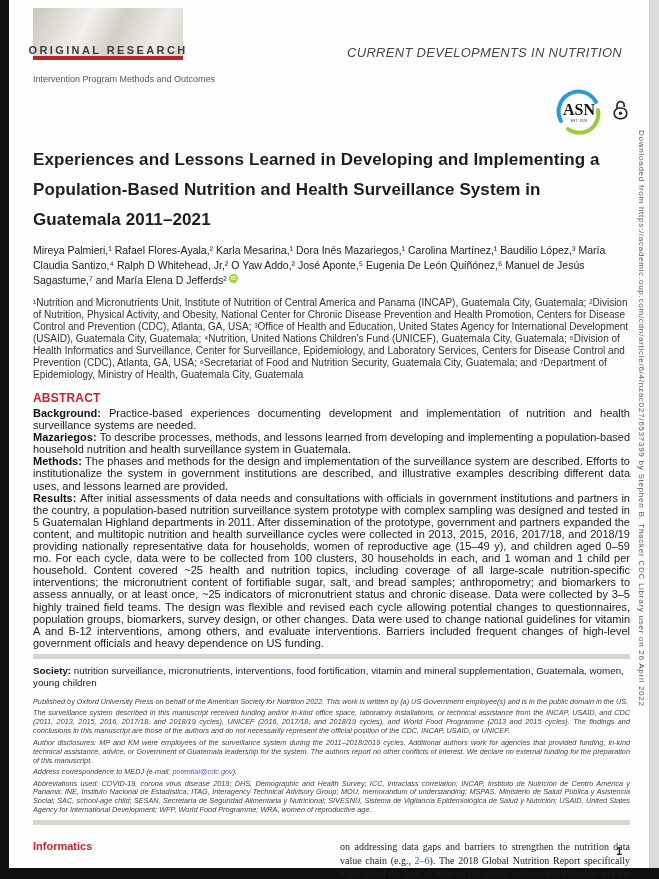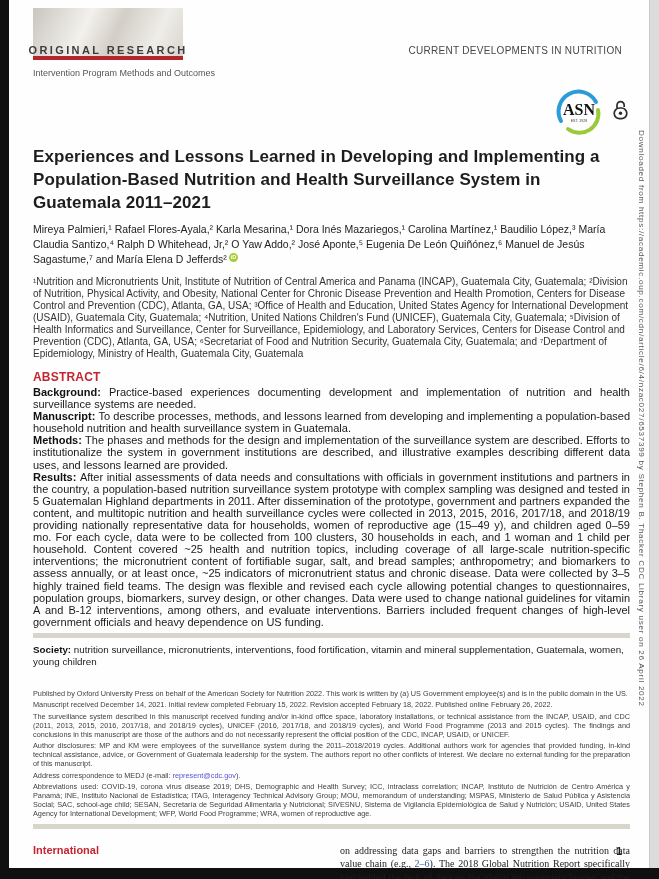--- a/index.html
+++ b/index.html
@@ -20,54 +20,54 @@
   .banner{
     position:absolute;left:24px;top:8px;width:150px;height:48px;
     background:linear-gradient(115deg,#c9c6be 0%,#f3f1ed 35%,#d3cfc7 55%,#efedE9 80%,#d8d5cd 100%);
     border-bottom:4px solid #b6252c;
     display:flex;align-items:flex-end;justify-content:center;
   }
   .banner-label{
     font-size:11px;font-weight:bold;color:#3d3d3d;letter-spacing:2.4px;
     padding-bottom:0;white-space:nowrap;
   }
-  .section-label{position:absolute;left:24px;top:68px;font-size:9px;color:#565656;}
+  .section-label{position:absolute;left:24px;top:74px;font-size:9px;color:#565656;}
   .journal-name{
-    position:absolute;right:27px;top:45px;font-size:10px;color:#474747;letter-spacing:.3px;
+    position:absolute;right:27px;top:45px;font-size:13px;color:#474747;letter-spacing:.3px;font-style:italic;
   }
   .asn-logo{position:absolute;right:45px;top:85px;width:50px;height:52px;}
   .oa-icon{position:absolute;right:20px;top:99px;width:17px;height:22px;}
   
   .watermark{
     position:absolute;top:130px;right:3px;
     writing-mode:vertical-rl;
     font-size:8.1px;color:#585858;letter-spacing:.7px;white-space:nowrap;
   }
   
   .content{position:absolute;left:24px;top:145px;width:597px;}
   .title{
-    font-size:17px;font-weight:bold;color:#1d1d1d;line-height:23px;
+    font-size:17px;font-weight:bold;color:#1d1d1d;line-height:30px;
     max-width:572px;letter-spacing:.1px;
   }
   .authors{margin-top:8px;font-size:10.5px;color:#222;line-height:15px;max-width:597px;}
   .orcid{
     display:inline-block;width:9px;height:9px;border-radius:50%;
     background:#a6ce39;color:#fff;font-size:5.5px;font-weight:bold;
     text-align:center;line-height:9px;vertical-align:super;margin-left:2px;
   }
   .affiliations{margin-top:9px;font-size:10px;color:#333;line-height:12px;text-align:left;}
   .abstract-heading{margin-top:10px;font-size:12px;font-weight:bold;color:#c42530;letter-spacing:.2px;}
   .abstract{margin-top:2px;}
   .abs-item{font-size:11px;line-height:12.1px;color:#1a1a1a;text-align:justify;}
   .abs-item b{color:#111;}
   .cite{margin-left:14px;font-style:italic;}
   .divider{height:5px;background:#d8d5cc;margin-top:5px;}
   .keywords{margin-top:6px;font-size:9.8px;line-height:12.5px;color:#1a1a1a;}
   .keywords b{color:#111;}
-  .footnotes{margin-top:21px;}
+  .footnotes{margin-top:8px;font-style:italic;}
   .fn{margin:0 0 2.6px 0;font-size:7.3px;line-height:8.9px;color:#3f3f3f;text-align:justify;}
   .link-blue{color:#2e5fa8;}
   .link-violet{color:#5a50d0;}
   .intro{margin-top:15px;display:flex;gap:17px;}
   .col{width:290px;}
   .intro-heading{font-size:11px;font-weight:bold;color:#c42530;}
   .intro-par{
     font-family:"Liberation Serif","DejaVu Serif",serif;
     font-size:10px;line-height:13.6px;color:#1c1c1c;text-align:justify;
   }
@@ -106,43 +106,42 @@
 
     <div class="title">Experiences and Lessons Learned in Developing and Implementing a Population-Based Nutrition and Health Surveillance System in Guatemala 2011–2021</div>
 
     <div class="authors"><span>Mireya Palmieri,¹ Rafael Flores-Ayala,² Karla Mesarina,¹ Dora Inés Mazariegos,¹ Carolina Martínez,¹ Baudilio López,³ María Claudia Santizo,⁴ Ralph D Whitehead, Jr,² O Yaw Addo,² José Aponte,⁵ Eugenia De León Quiñónez,⁶ Manuel de Jesús Sagastume,⁷ and María Elena D Jefferds²</span><span class="orcid">iD</span></div>
 
     <div class="affiliations">¹Nutrition and Micronutrients Unit, Institute of Nutrition of Central America and Panama (INCAP), Guatemala City, Guatemala; ²Division of Nutrition, Physical Activity, and Obesity, National Center for Chronic Disease Prevention and Health Promotion, Centers for Disease Control and Prevention (CDC), Atlanta, GA, USA; ³Office of Health and Education, United States Agency for International Development (USAID), Guatemala City, Guatemala; ⁴Nutrition, United Nations Children's Fund (UNICEF), Guatemala City, Guatemala; ⁵Division of Health Informatics and Surveillance, Center for Surveillance, Epidemiology, and Laboratory Services, Centers for Disease Control and Prevention (CDC), Atlanta, GA, USA; ⁶Secretariat of Food and Nutrition Security, Guatemala City, Guatemala; and ⁷Department of Epidemiology, Ministry of Health, Guatemala City, Guatemala</div>
 
     <div class="abstract-heading">ABSTRACT</div>
     <div class="abstract">
         <div class="abs-item"><b>Background: </b>Practice-based experiences documenting development and implementation of nutrition and health surveillance systems are needed.</div>
-        <div class="abs-item"><b>Manuscript: </b>To describe processes, methods, and lessons learned from developing and implementing a population-based household nutrition and health surveillance system in Guatemala.</div>
+        <div class="abs-item"><b>Mazariegos: </b>To describe processes, methods, and lessons learned from developing and implementing a population-based household nutrition and health surveillance system in Guatemala.</div>
         <div class="abs-item"><b>Methods: </b>The phases and methods for the design and implementation of the surveillance system are described. Efforts to institutionalize the system in government institutions are described, and illustrative examples describing different data uses, and lessons learned are provided.</div>
         <div class="abs-item"><b>Results: </b>After initial assessments of data needs and consultations with officials in government institutions and partners in the country, a population-based nutrition surveillance system prototype with complex sampling was designed and tested in 5 Guatemalan Highland departments in 2011. After dissemination of the prototype, government and partners expanded the content, and multitopic nutrition and health surveillance cycles were collected in 2013, 2015, 2016, 2017/18, and 2018/19 providing nationally representative data for households, women of reproductive age (15–49 y), and children aged 0–59 mo. For each cycle, data were to be collected from 100 clusters, 30 households in each, and 1 woman and 1 child per household. Content covered ~25 health and nutrition topics, including coverage of all large-scale nutrition-specific interventions; the micronutrient content of fortifiable sugar, salt, and bread samples; anthropometry; and biomarkers to assess annually, or at least once, ~25 indicators of micronutrient status and chronic disease. Data were collected by 3–5 highly trained field teams. The design was flexible and revised each cycle allowing potential changes to questionnaires, population groups, biomarkers, survey design, or other changes. Data were used to change national guidelines for vitamin A and B-12 interventions, among others, and evaluate interventions. Barriers included frequent changes of high-level government officials and heavy dependence on US funding.</div>
       </div>
 
     <div class="divider"></div>
 
     <div class="keywords"><b>Society:</b> <span>nutrition surveillance, micronutrients, interventions, food fortification, vitamin and mineral supplementation, Guatemala, women, young children</span></div>
 
     <div class="footnotes">
         <p class="fn">Published by Oxford University Press on behalf of the American Society for Nutrition 2022. This work is written by (a) US Government employee(s) and is in the public domain in the US.</p>
-        <p class="fn">Manuscript received December 14, 2021. Initial review completed February 15, 2022. Revision accepted February 18, 2022. Published online February 26, 2022.</p>
         <p class="fn">The surveillance system described in this manuscript received funding and/or in-kind office space, laboratory installations, or technical assistance from the INCAP, USAID, and CDC (2011, 2013, 2015, 2016, 2017/18, and 2018/19 cycles), UNICEF (2016, 2017/18, and 2018/19 cycles), and World Food Programme (2013 and 2015 cycles). The findings and conclusions in this manuscript are those of the authors and do not necessarily represent the official position of the CDC, INCAP, USAID, or UNICEF.</p>
         <p class="fn">Author disclosures: MP and KM were employees of the surveillance system during the 2011–2018/2019 cycles. Additional authors work for agencies that provided funding, in-kind technical assistance, advice, or Government of Guatemala leadership for the system. The authors report no other conflicts of interest. We declare no external funding for the preparation of this manuscript.</p>
-        <p class="fn">Address correspondence to MEDJ (e-mail: <span class="link-violet">represent@cdc.gov</span>).</p>
+        <p class="fn">Address correspondence to MEDJ (e-mail: <span class="link-violet">potential@cdc.gov</span>).</p>
         <p class="fn">Abbreviations used: COVID-19, corona virus disease 2019; DHS, Demographic and Health Survey; ICC, intraclass correlation; INCAP, Instituto de Nutrición de Centro América y Panamá; INE, Instituto Nacional de Estadística; ITAG, Interagency Technical Advisory Group; MOU, memorandum of understanding; MSPAS, Ministerio de Salud Pública y Asistencia Social; SAC, school-age child; SESAN, Secretaría de Seguridad Alimentaria y Nutricional; SIVESNU, Sistema de Vigilancia Epidemiológica de Salud y Nutrición; USAID, United States Agency for International Development; WFP, World Food Programme; WRA, women of reproductive age.</p>
       </div>
 
     <div class="divider"></div>
 
     <div class="intro">
       <div class="col col-left">
-        <div class="intro-heading">International</div>
+        <div class="intro-heading">Informatics</div>
         <div class="intro-par">In response to the 2014 Global Nutrition Report call for a nutrition data revolution (<span class="link-blue">1</span>), global, regional, and national efforts have focused</div>
       </div>
       <div class="col col-right">
         <div class="intro-par">on addressing data gaps and barriers to strengthen the nutrition data value chain (e.g., <span class="link-blue">2–6</span>). The 2018 Global Nutrition Report specifically highlighted the lack of data on the global micronutrient burden and the need for more surveillance data to achieve global targets (<span class="link-blue">7</span>). No</div>
       </div>
     </div>
 
   </div>
 
   <div class="pagenum">1</div>

